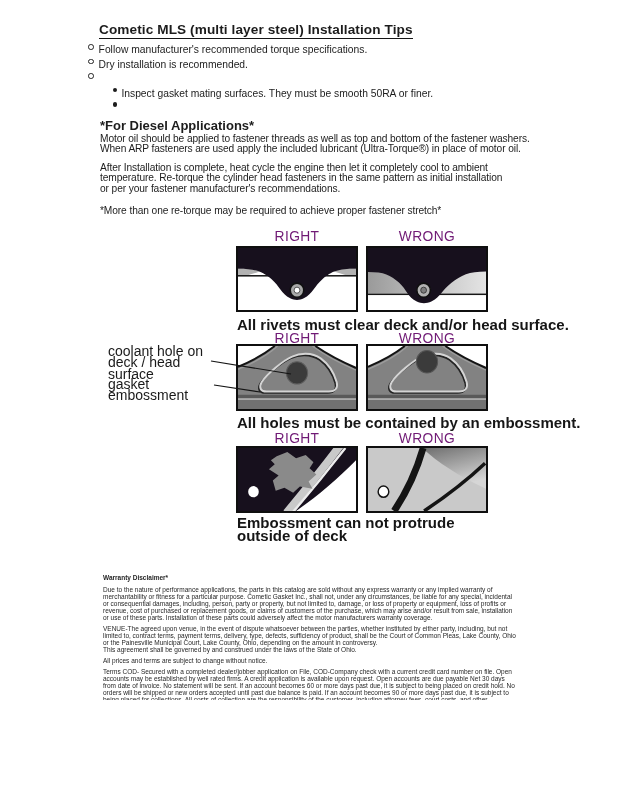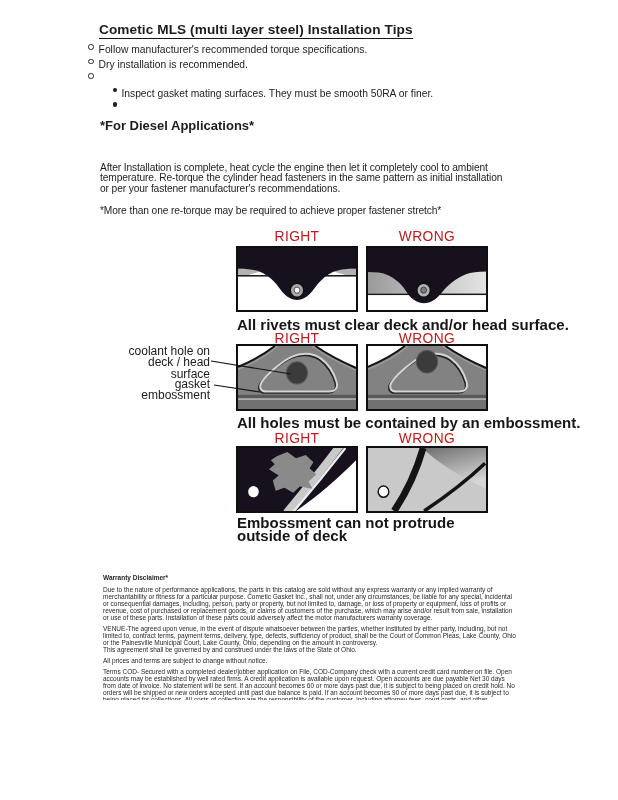--- a/index.html
+++ b/index.html
@@ -15,26 +15,26 @@
   #bullets .sub{margin-left:25px;}
   .o-bullet{width:3.6px;height:3.6px;border:1.1px solid #242424;border-radius:50%;
             display:inline-block;margin-right:5px;flex:0 0 auto;}
   .dot-bullet{width:4.4px;height:4.4px;background:#1d1d1d;border-radius:50%;
             display:inline-block;margin-right:4px;flex:0 0 auto;}
   
   #diesel-head{left:100px;top:118px;font-size:13px;font-weight:bold;white-space:nowrap;}
   .para{left:100px;font-size:10.2px;letter-spacing:-0.1px;}
   .para .ln{height:10.3px;line-height:10.3px;white-space:nowrap;}
   
-  .dlabel{font-size:13.8px;color:#b91c1c;text-align:center;width:122px;letter-spacing:.4px;}
+  .dlabel{font-size:13.8px;color:#701a75;text-align:center;width:122px;letter-spacing:.4px;}
   .caption{font-size:15px;font-weight:bold;color:#161616;white-space:nowrap;}
   .dbox{width:122px;box-sizing:border-box;border:2.6px solid #0f0f0f;background:#fff;}
   .dbox svg{display:block;width:100%;height:100%;}
   
-  .ann{width:102px;text-align:right;font-size:12px;line-height:11.4px;color:#1a1a1a;}
+  .ann{width:102px;text-align:left;font-size:14px;line-height:11.4px;color:#1a1a1a;}
   
   #warranty{left:103px;top:574px;width:413px;font-size:6.5px;line-height:7.1px;color:#262626;}
   #warranty .wp{margin:0 0 3.6px 0;}
   #warranty .tight{margin:0;}
   #warranty .whead{font-weight:bold;margin:0 0 5px 0;}
   
   #footer{left:386px;top:757px;font-size:14.5px;letter-spacing:.4px;color:#1c1c1c;text-align:center;}
 </style>
 </head>
 <body>
@@ -58,20 +58,24 @@
     <div class="row sub">
         <span class="dot-bullet"></span>
         <span>Inspect gasket mating surfaces.  They must be smooth 50RA or finer.</span>
       </div>
     <div class="row sub">
         <span class="dot-bullet"></span>
       </div>
   </div>
 
   <div class="abs" id="diesel-head">*For Diesel Applications*</div>
+  <div class="abs para" style="top:134px;">
+    <div class="ln">Motor oil should be applied to fastener threads as well as top and bottom of the fastener washers.</div>
+    <div class="ln">When ARP fasteners are used apply the included lubricant (Ultra-Torque®) in place of motor oil.</div>
+  </div>
   <div class="abs para" style="top:163px;">
     <div class="ln">After Installation is complete, heat cycle the engine then let it completely cool to ambient</div>
     <div class="ln">temperature. Re-torque the cylinder head fasteners in the same pattern as initial installation</div>
     <div class="ln">or per your fastener manufacturer's recommendations.</div>
   </div>
   <div class="abs para" style="top:206px;">
     <div class="ln">*More than one re-torque may be required to achieve proper fastener stretch*</div>
   </div>
 
   <div class="abs dlabel" style="left:236px;top:229px;">RIGHT</div>

